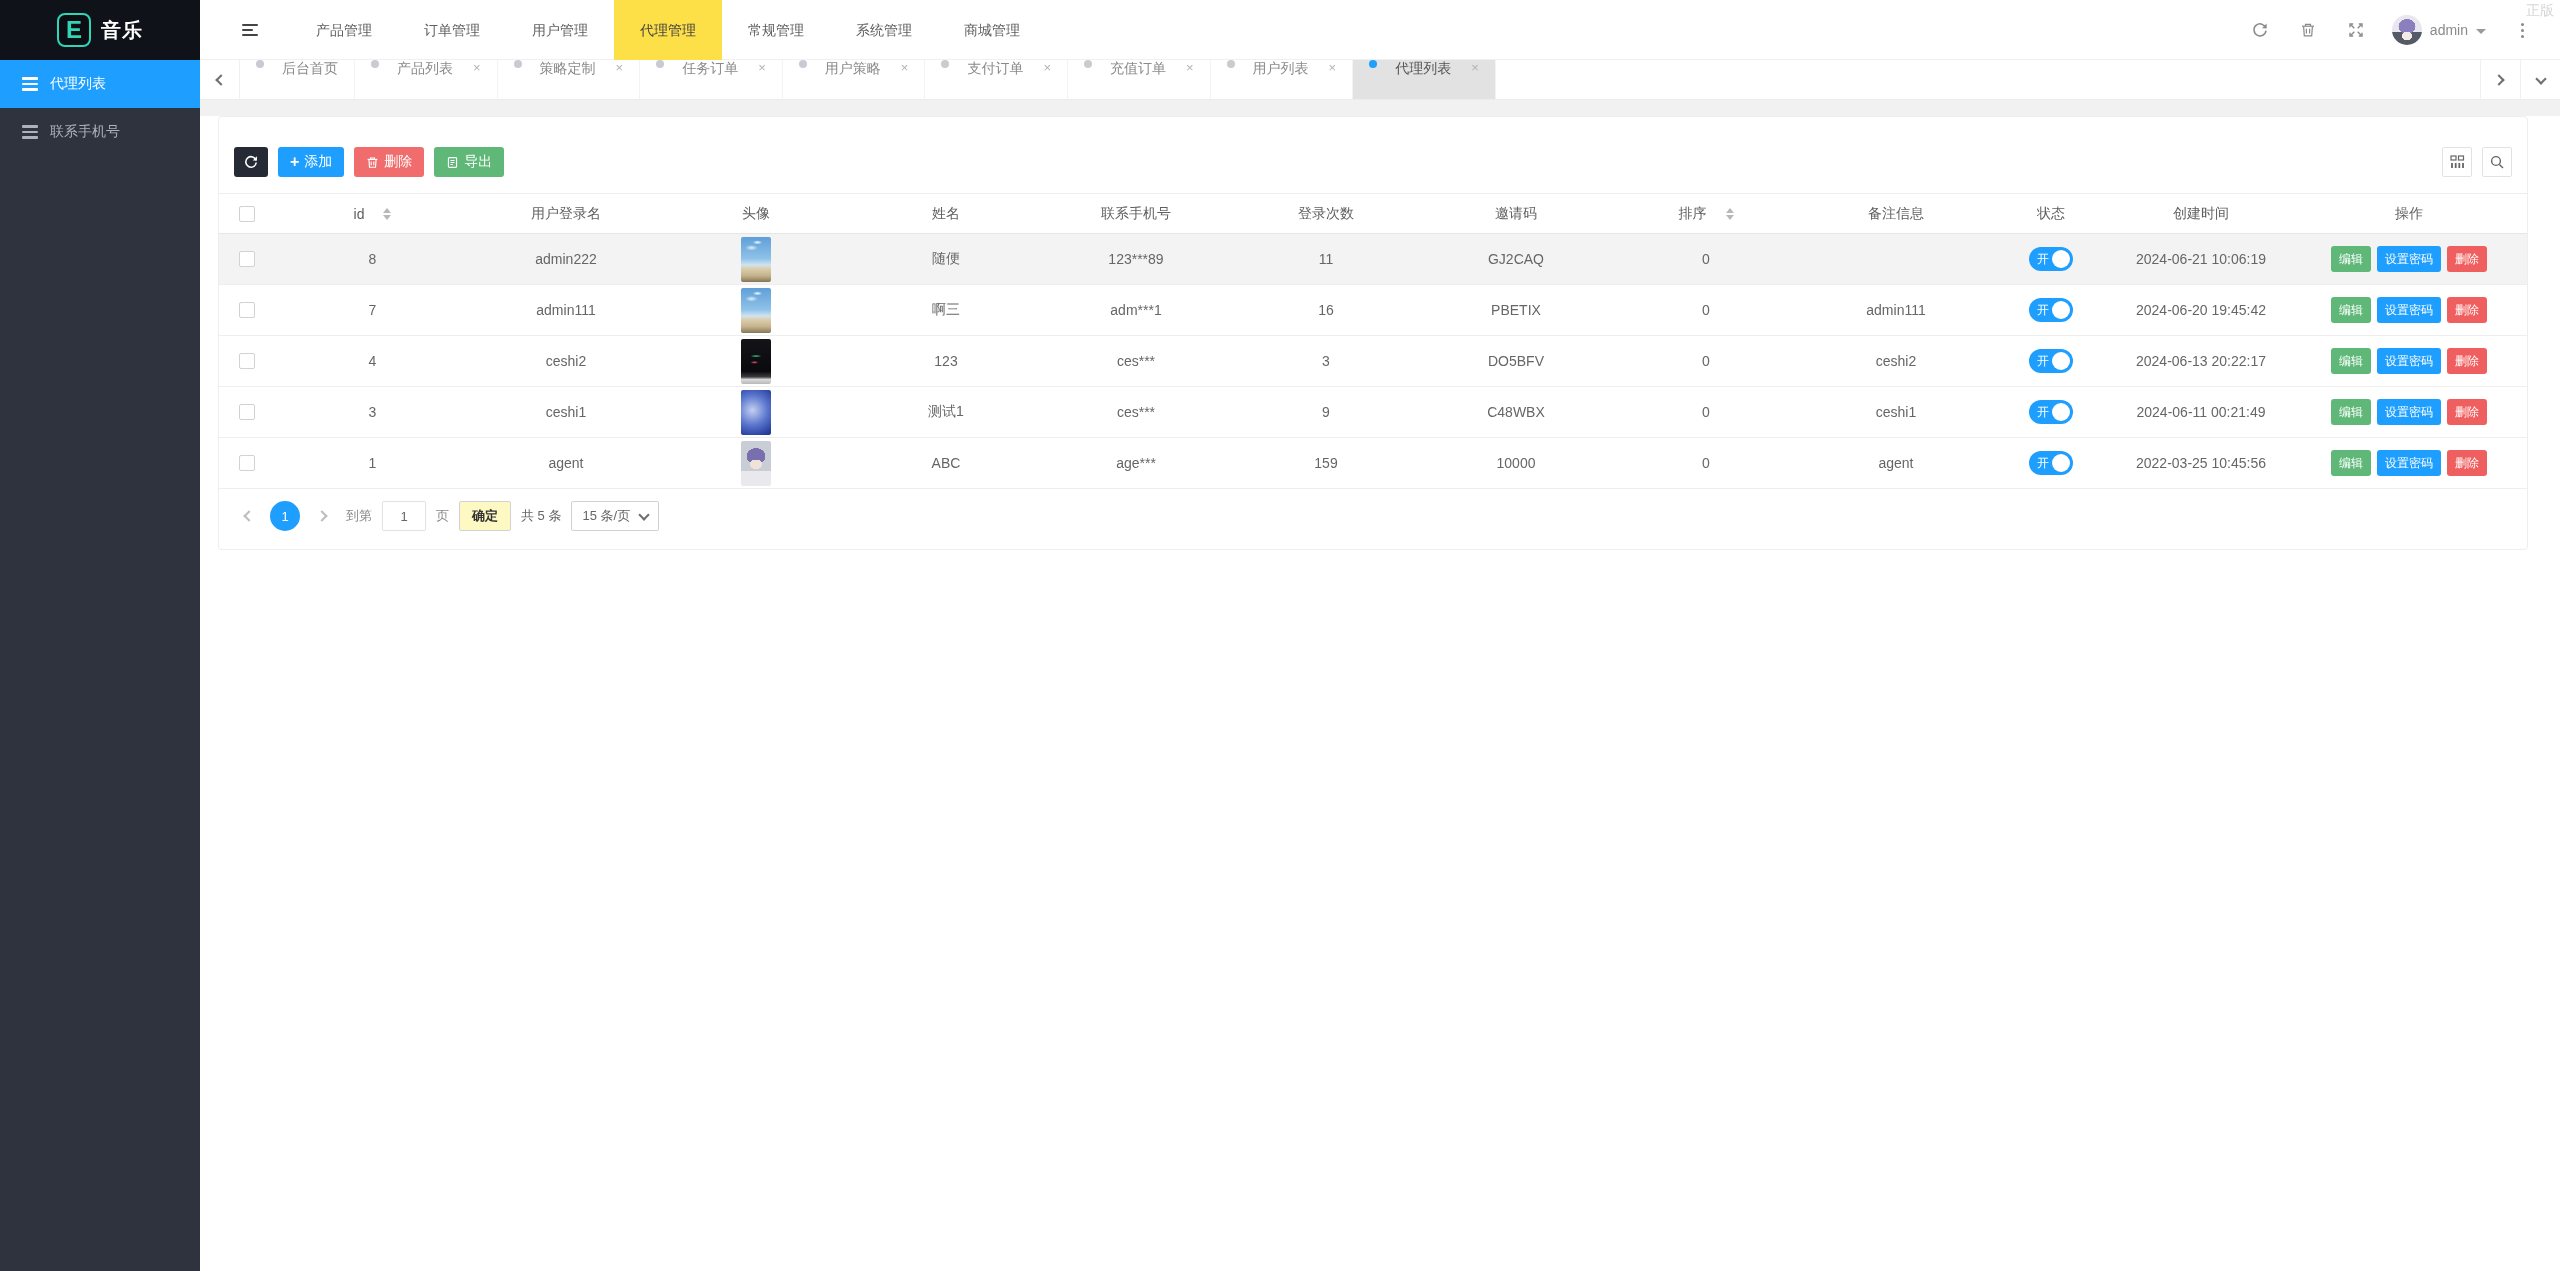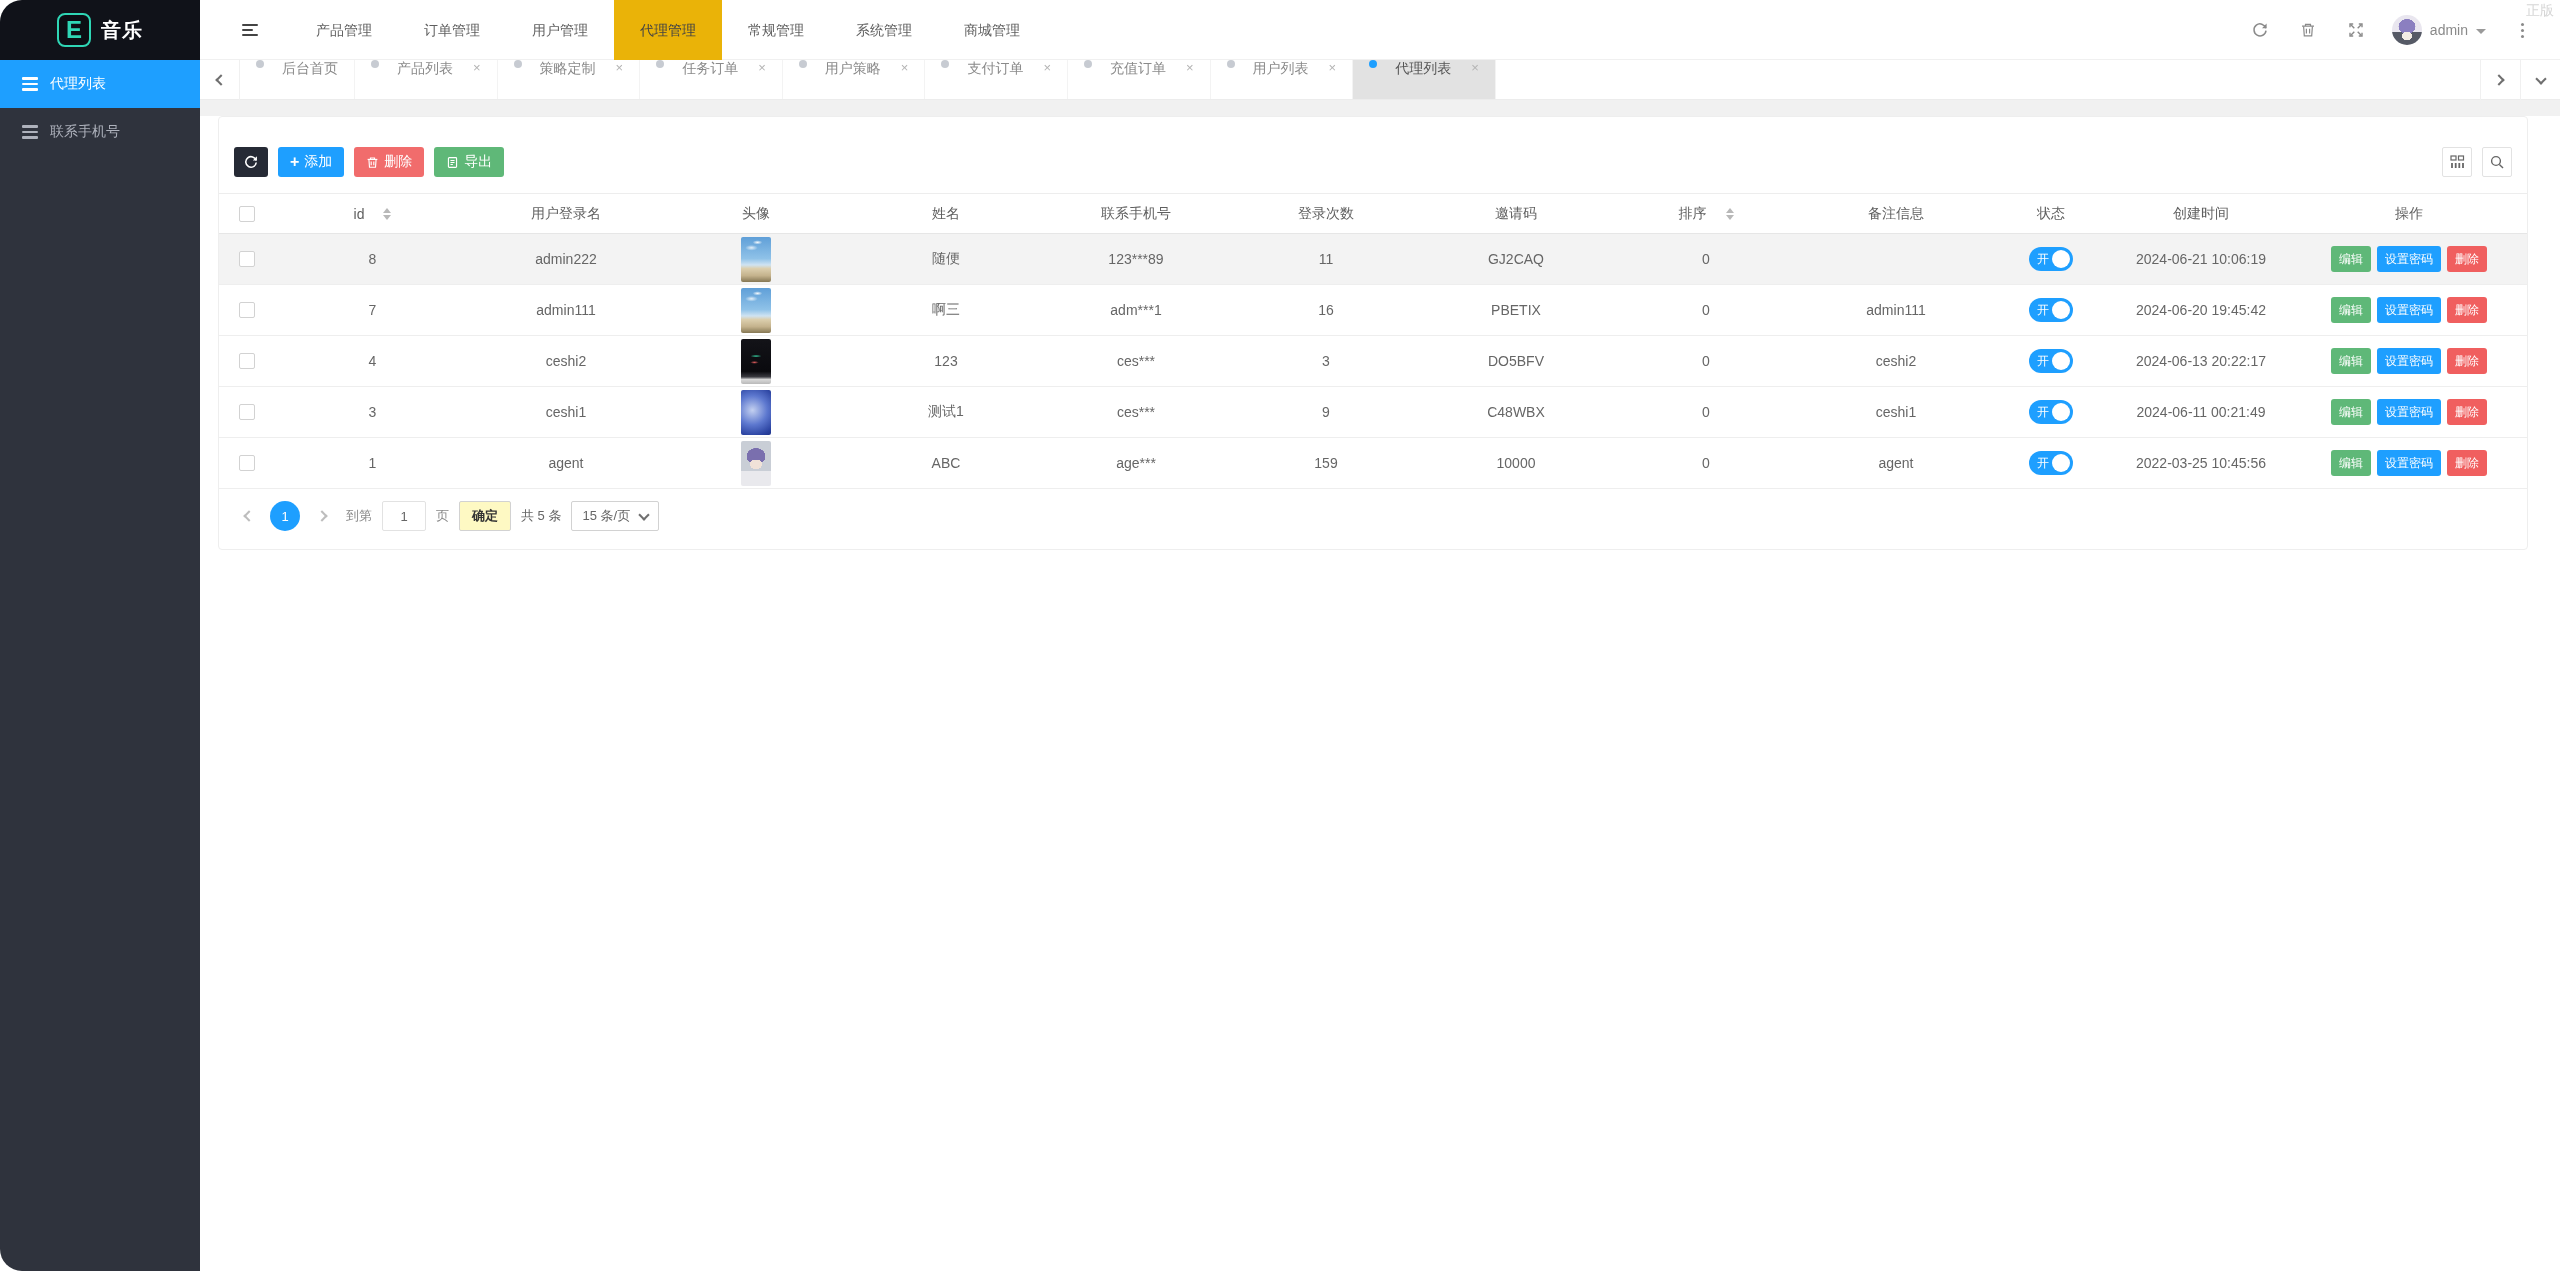--- a/index.html
+++ b/index.html
@@ -1,31 +1,31 @@
 <!DOCTYPE html>
 <html><head>
 <meta charset="utf-8">
 <style>
   * { margin:0; padding:0; box-sizing:border-box; }
   html,body { background:#fff; }
   body { font-family:"Liberation Sans","DejaVu Sans",sans-serif; color:#666; }
-  .page { position:relative; width:2560px; height:1271px; overflow:hidden; background:#fff;border-radius:22px; }
+  .page { position:relative; width:2560px; height:1271px; overflow:hidden; background:#fff; }
 
   
   .topbar { position:absolute; left:0; top:0; right:0; height:60px; background:#fff; border-bottom:1px solid #f0f0f0; z-index:20; }
   .logo { position:absolute; left:0; top:0; width:200px; height:60px; background:#101219; display:flex; align-items:center; justify-content:center; gap:10px; }
   .logo-badge { width:34px; height:34px; border:2px solid #2fd6b5; border-radius:8px; color:#2fd6b5; font-weight:bold; font-size:24px; display:flex; align-items:center; justify-content:center; background:#0c0e14; }
   .logo-text { color:#fff; font-size:20px; font-weight:bold; letter-spacing:1px; }
   .collapse-btn { position:absolute; left:230px; top:0; height:60px; width:40px; display:flex; align-items:center; justify-content:center; cursor:pointer; }
   .ham { display:flex; flex-direction:column; gap:3px; }
   .ham i { display:block; height:2px; background:#444; border-radius:1px; }
   .ham i:nth-child(1){ width:16px; } .ham i:nth-child(2){ width:11px; } .ham i:nth-child(3){ width:16px; }
   .topmenu { position:absolute; left:290px; top:0; height:60px; display:flex; }
   .topmenu .mitem { height:60px; line-height:60px; padding:0 26px; font-size:14px; color:#5f5f5f; cursor:pointer; }
-  .topmenu .mitem.active { background:#eab308; color:#444; }
+  .topmenu .mitem.active { background:#fde047; color:#444; }
   .top-right { position:absolute; right:14px; top:0; height:60px; display:flex; align-items:center; }
   .tool-ic { width:48px; height:60px; display:flex; align-items:center; justify-content:center; color:#8a8a8a; cursor:pointer; }
   .userbox { display:flex; align-items:center; gap:8px; padding:0 12px; height:60px; cursor:pointer; }
   .avatar-sm { width:30px; height:30px; border-radius:50%;
     background: radial-gradient(9px 8px at 50% 70%, #f3ece4 0 55%, transparent 56%),
                 radial-gradient(14px 12px at 50% 38%, #8b7fc0 0 60%, transparent 61%),
                 linear-gradient(180deg,#e9e6ef 0 55%, #565a66 56% 100%); }
   .username { font-size:14px; color:#8a8a8a; }
   .caret-down { width:0; height:0; border-left:5px solid transparent; border-right:5px solid transparent; border-top:5px solid #9a9a9a; margin-top:2px; }
   .dots { position:relative; width:3px; height:3px; background:#8a8a8a; border-radius:50%; box-shadow:0 -6px 0 #8a8a8a, 0 6px 0 #8a8a8a; margin:0 14px; }

